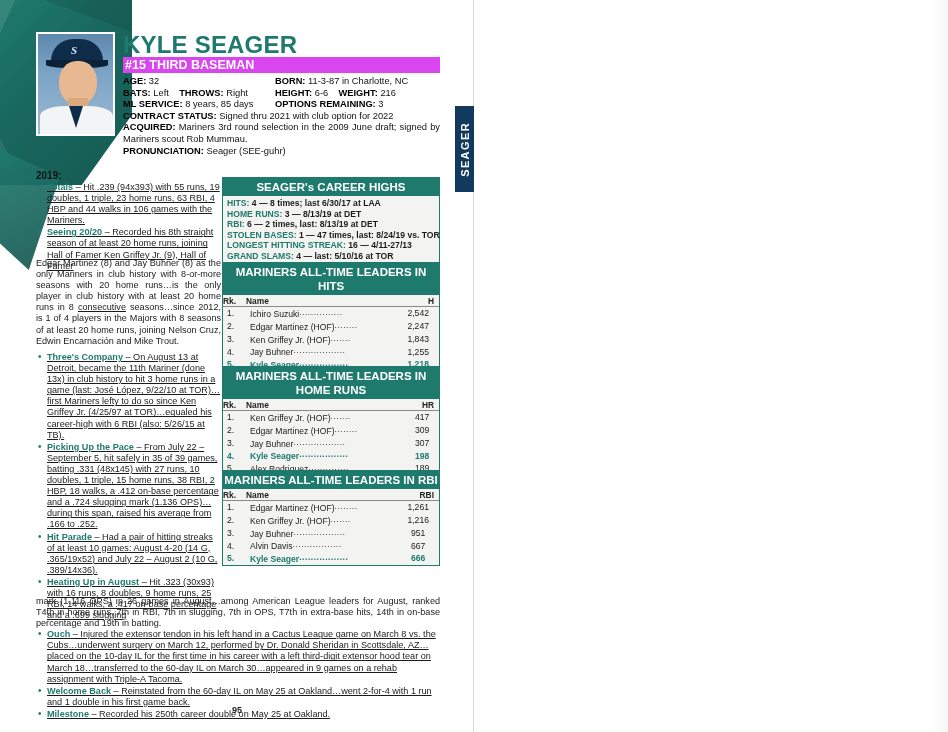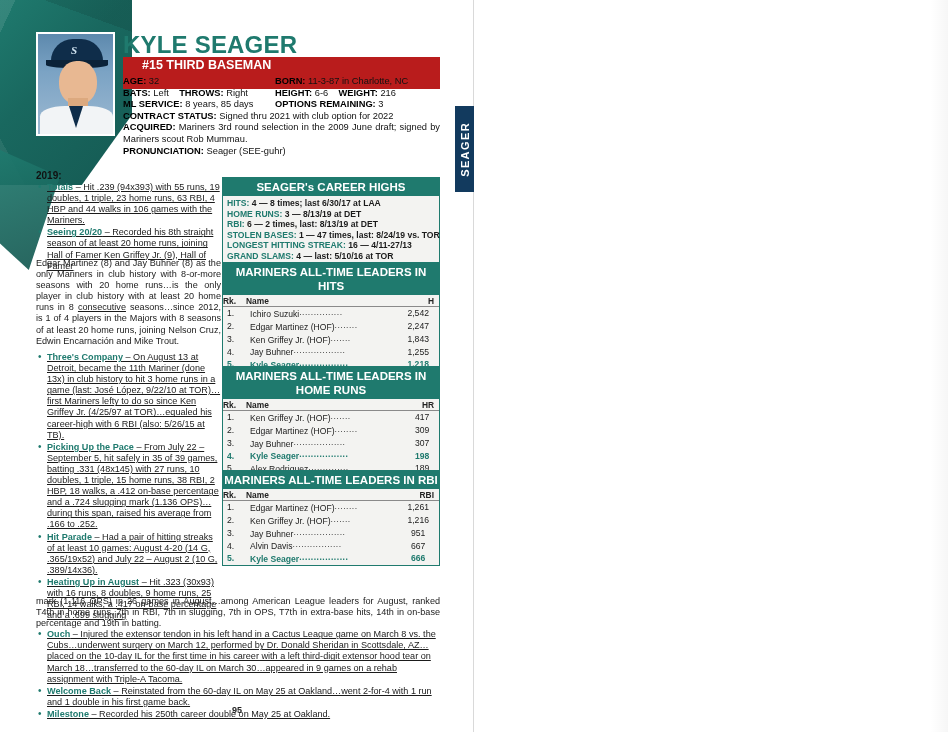--- a/index.html
+++ b/index.html
@@ -58,23 +58,23 @@
     background:#f2f4f6;border-radius:34% 34% 0 0;}
   .photo .jersey:after{content:"";position:absolute;left:29px;top:0;width:14px;height:22px;
     background:#0f2d4a;clip-path:polygon(50% 100%,0 0,100% 0);}
 
   .name-bar{position:absolute;left:87px;top:0;right:0;height:25px;}
   .name-bar .nm{
     font-size:24px;font-weight:bold;color:#1f7a6e;letter-spacing:.2px;line-height:25px;
     font-family:"Liberation Sans",sans-serif;
   }
   .pos-bar{
-    position:absolute;left:87px;top:25px;right:0;height:32px;
-    background:#b91c1c;color:#fff;font-size:12.5px;font-weight:bold;line-height:16px;
-    padding-left:19px;box-sizing:border-box;
+    position:absolute;left:87px;top:25px;right:0;height:16px;
+    background:#d946ef;color:#fff;font-size:12.5px;font-weight:bold;line-height:16px;
+    padding-left:2px;box-sizing:border-box;
   }
   .vitals{position:absolute;left:87px;top:44px;right:0;font-size:9.3px;line-height:11.6px;color:#111;}
   .vitals b{color:#000;}
   .vitals .row{display:flex;}
   .vitals .c1{width:152px;flex:0 0 152px;}
   .vitals .c2{flex:1;}
   .vitals .wide{display:block;text-align:justify;}
 
   
   .year-head{position:absolute;left:36px;top:170px;font-size:10px;font-weight:bold;color:#111;}

